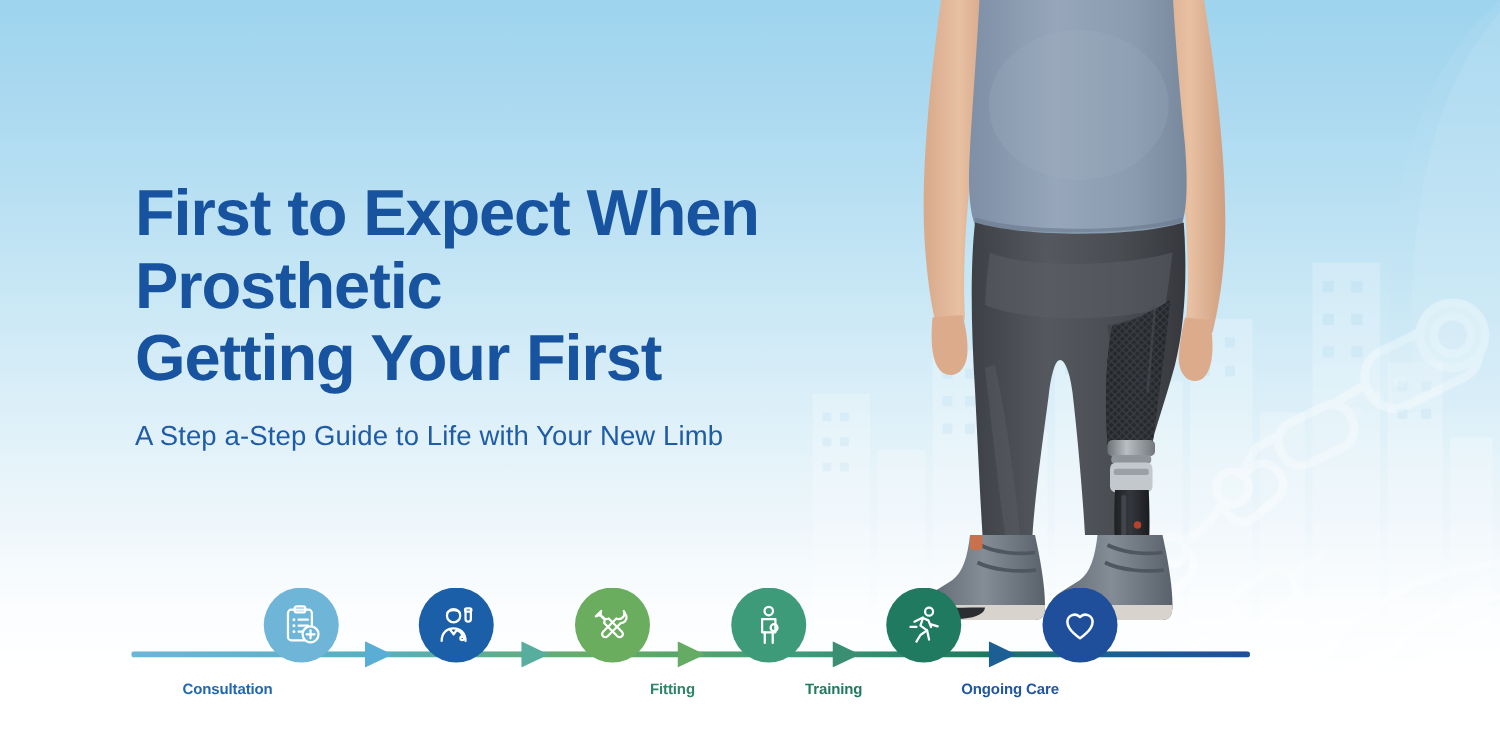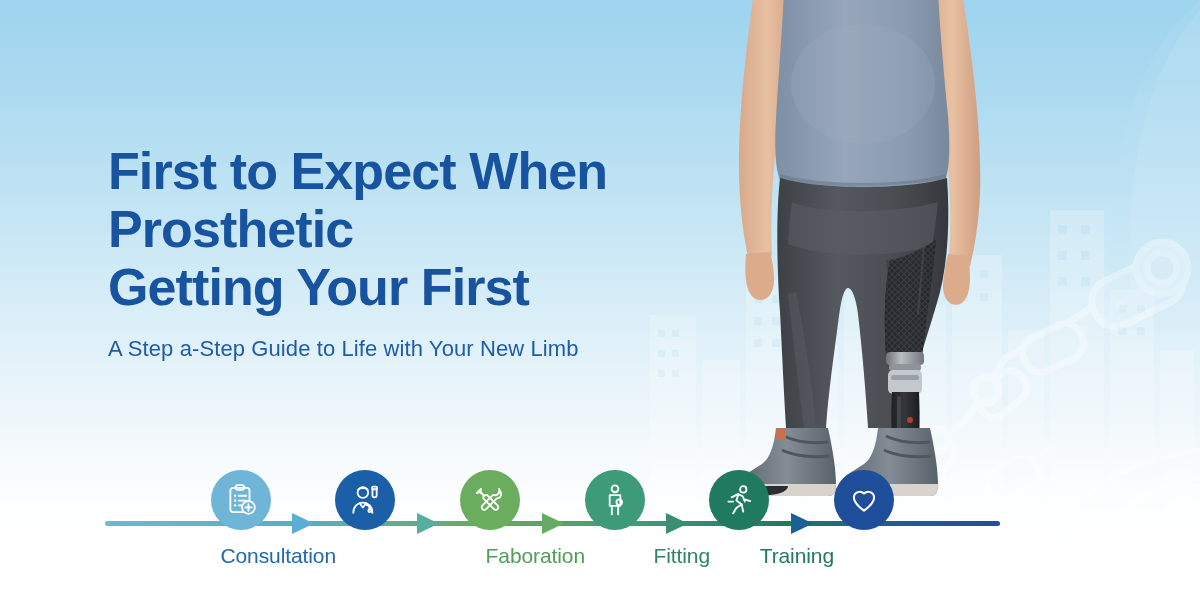--- a/index.html
+++ b/index.html
@@ -41,21 +41,21 @@
   }
 
   
   .timeline { position:absolute; left:0; top:470px; width:1200px; height:110px; }
   .rail { position:absolute; left:105px; top:51px; width:895px; height:5px; border-radius:3px; }
   .node { position:absolute; top:0; width:60px; height:60px; border-radius:50%;
           display:flex; align-items:center; justify-content:center; }
   .node svg { width:34px; height:34px; }
   .arrow { position:absolute; top:43px; width:22px; height:21px; }
   .caption { position:absolute; top:74px; width:190px; margin-left:-95px;
-             text-align:right; font-size:21px; font-weight:normal; letter-spacing:-.1px; }
+             text-align:left; font-size:12px; font-weight:bold; letter-spacing:-.1px; }
 </style>
 </head>
 <body>
 
 <div class="bg-art">
 
   <svg class="arc" viewBox="0 0 300 330">
     <path d="M300 0 C 230 60 200 170 215 330 L300 330 Z" fill="#bfe0f0" opacity=".55"></path>
     <path d="M300 10 C 245 70 220 180 232 330 L300 330 Z" fill="#d8ecf6" opacity=".6"></path>
   </svg>
@@ -312,21 +312,20 @@
       <rect x="22.6" y="3.5" width="4.8" height="2.4" rx="1.2"></rect>
     </svg>
   </div>
 
   <div class="node" style="left:460px;background:#6bad5e">
     <svg viewBox="0 0 32 32" fill="none" stroke="#ffffff" stroke-width="1.7" stroke-linecap="round" stroke-linejoin="round">
       <path d="M7.5 5.5a4.2 4.2 0 005.6 5.6l10 10a2.4 2.4 0 01-3.4 3.4l-10-10A4.2 4.2 0 003.5 9.5z"></path>
       <path d="M24.5 5.5a4.2 4.2 0 01-5.6 5.6l-10 10a2.4 2.4 0 003.4 3.4l10-10a4.2 4.2 0 004.2-5z"></path>
     </svg>
   </div>
-  <div class="caption" style="left:490px;color:#4e9e57">Faboration</div>
 
   <div class="node" style="left:585px;background:#3e9b7a">
     <svg viewBox="0 0 32 32" fill="none" stroke="#ffffff" stroke-width="1.7" stroke-linecap="round" stroke-linejoin="round">
       <circle cx="16" cy="5.5" r="3.2"></circle>
       <path d="M11 11.5h10v10h-10z"></path>
       <path d="M13 21.5v8M19 21.5v8"></path>
       <circle cx="20" cy="18" r="2.6"></circle>
     </svg>
   </div>
   <div class="caption" style="left:615px;color:#2f8469">Fitting</div>
@@ -341,13 +340,14 @@
       <path d="M6 17.5h4.5"></path>
     </svg>
   </div>
   <div class="caption" style="left:739px;color:#227a5e">Training</div>
 
   <div class="node" style="left:834px;background:#1f4f9b">
     <svg viewBox="0 0 32 32" fill="none" stroke="#ffffff" stroke-width="1.9" stroke-linecap="round" stroke-linejoin="round">
       <path d="M16 26s-9.5-6-9.5-12.5A5.5 5.5 0 0116 10a5.5 5.5 0 019.5 3.5C25.5 20 16 26 16 26z"></path>
     </svg>
   </div>
+  <div class="caption" style="left:864px;color:#2156a0">Ongoing Care</div>
 </div>
 
 </body></html>

